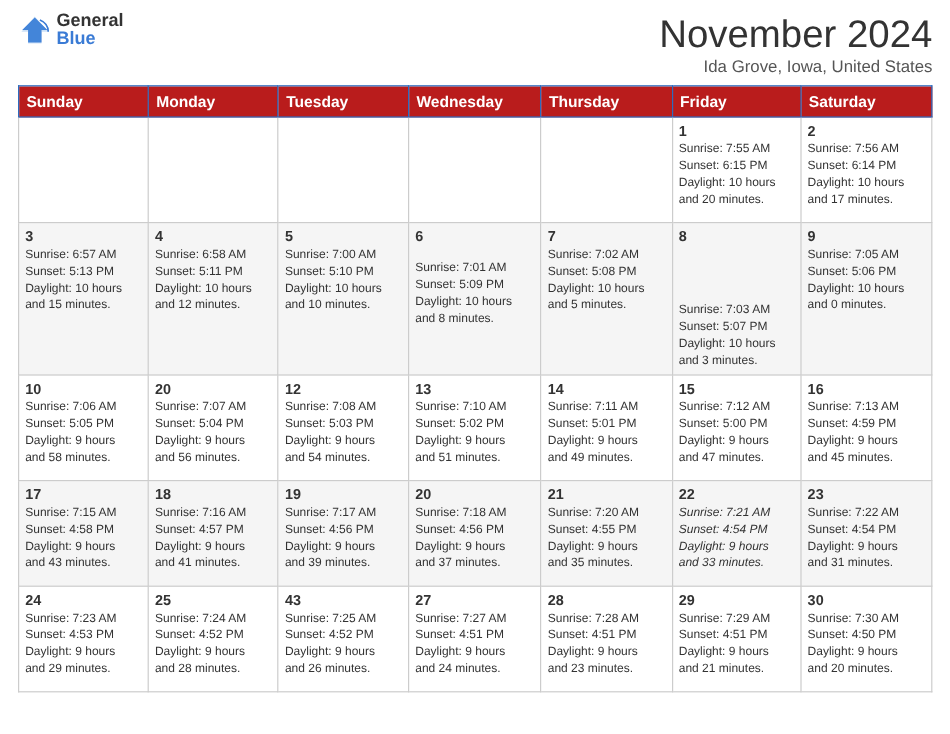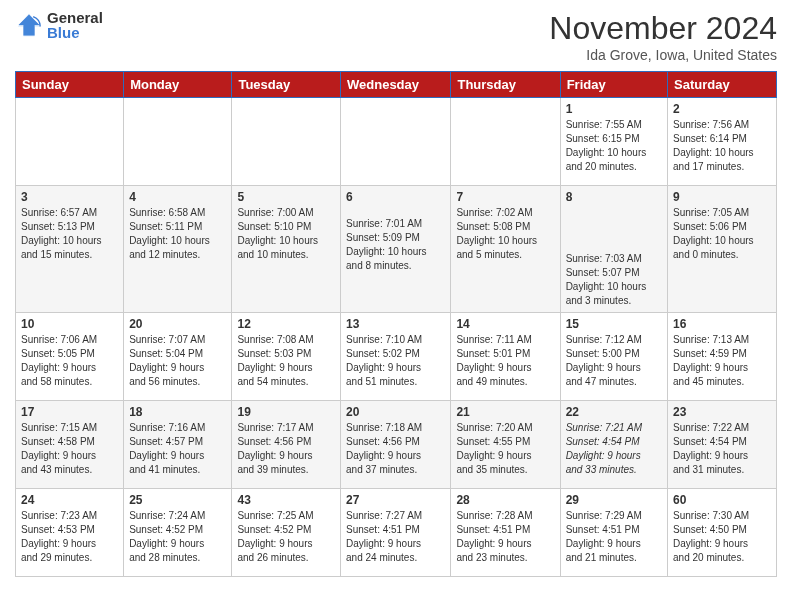--- a/index.html
+++ b/index.html
@@ -346,21 +346,21 @@
 and 23 minutes.</div>
           </td>
           <td>
             <span class="day-num">29</span>
             <div class="day-info" style="white-space: pre-line;">Sunrise: 7:29 AM
 Sunset: 4:51 PM
 Daylight: 9 hours
 and 21 minutes.</div>
           </td>
           <td>
-            <span class="day-num">60</span>
+            <span class="day-num">30</span>
             <div class="day-info" style="white-space: pre-line;">Sunrise: 7:30 AM
 Sunset: 4:50 PM
 Daylight: 9 hours
 and 20 minutes.</div>
           </td>
         </tr>
       </tbody>
   </table>
 </div>
 

